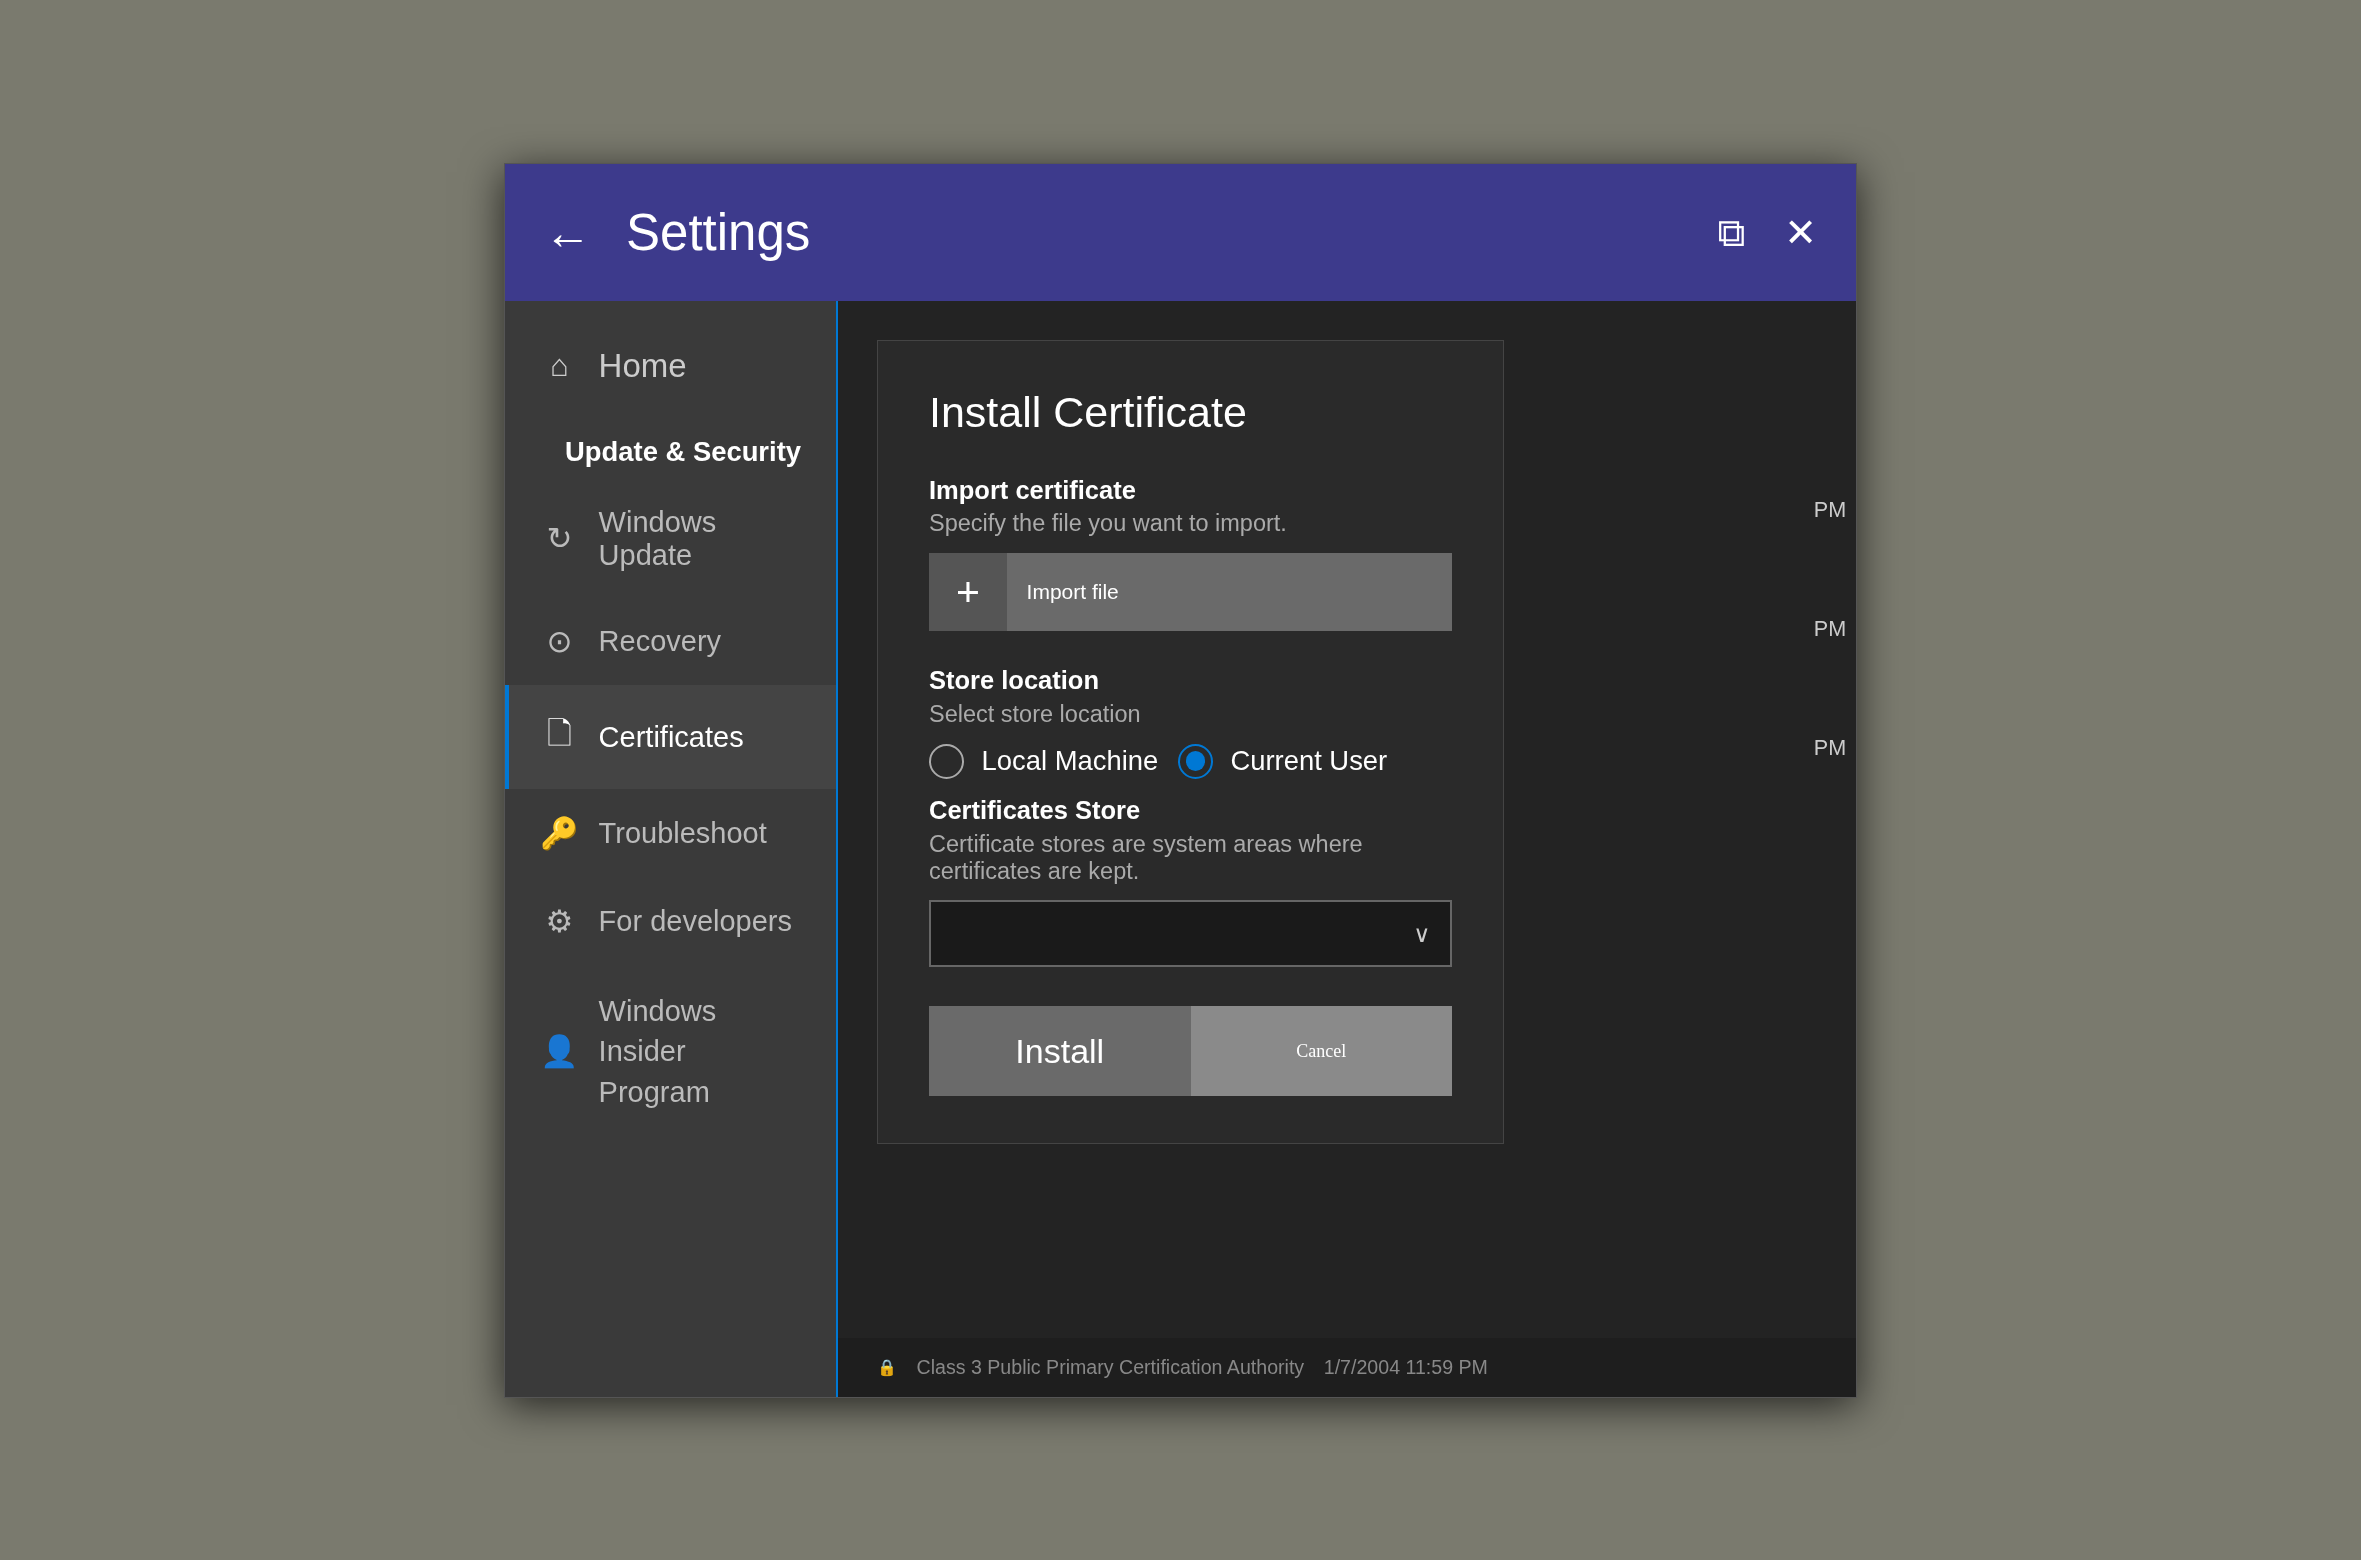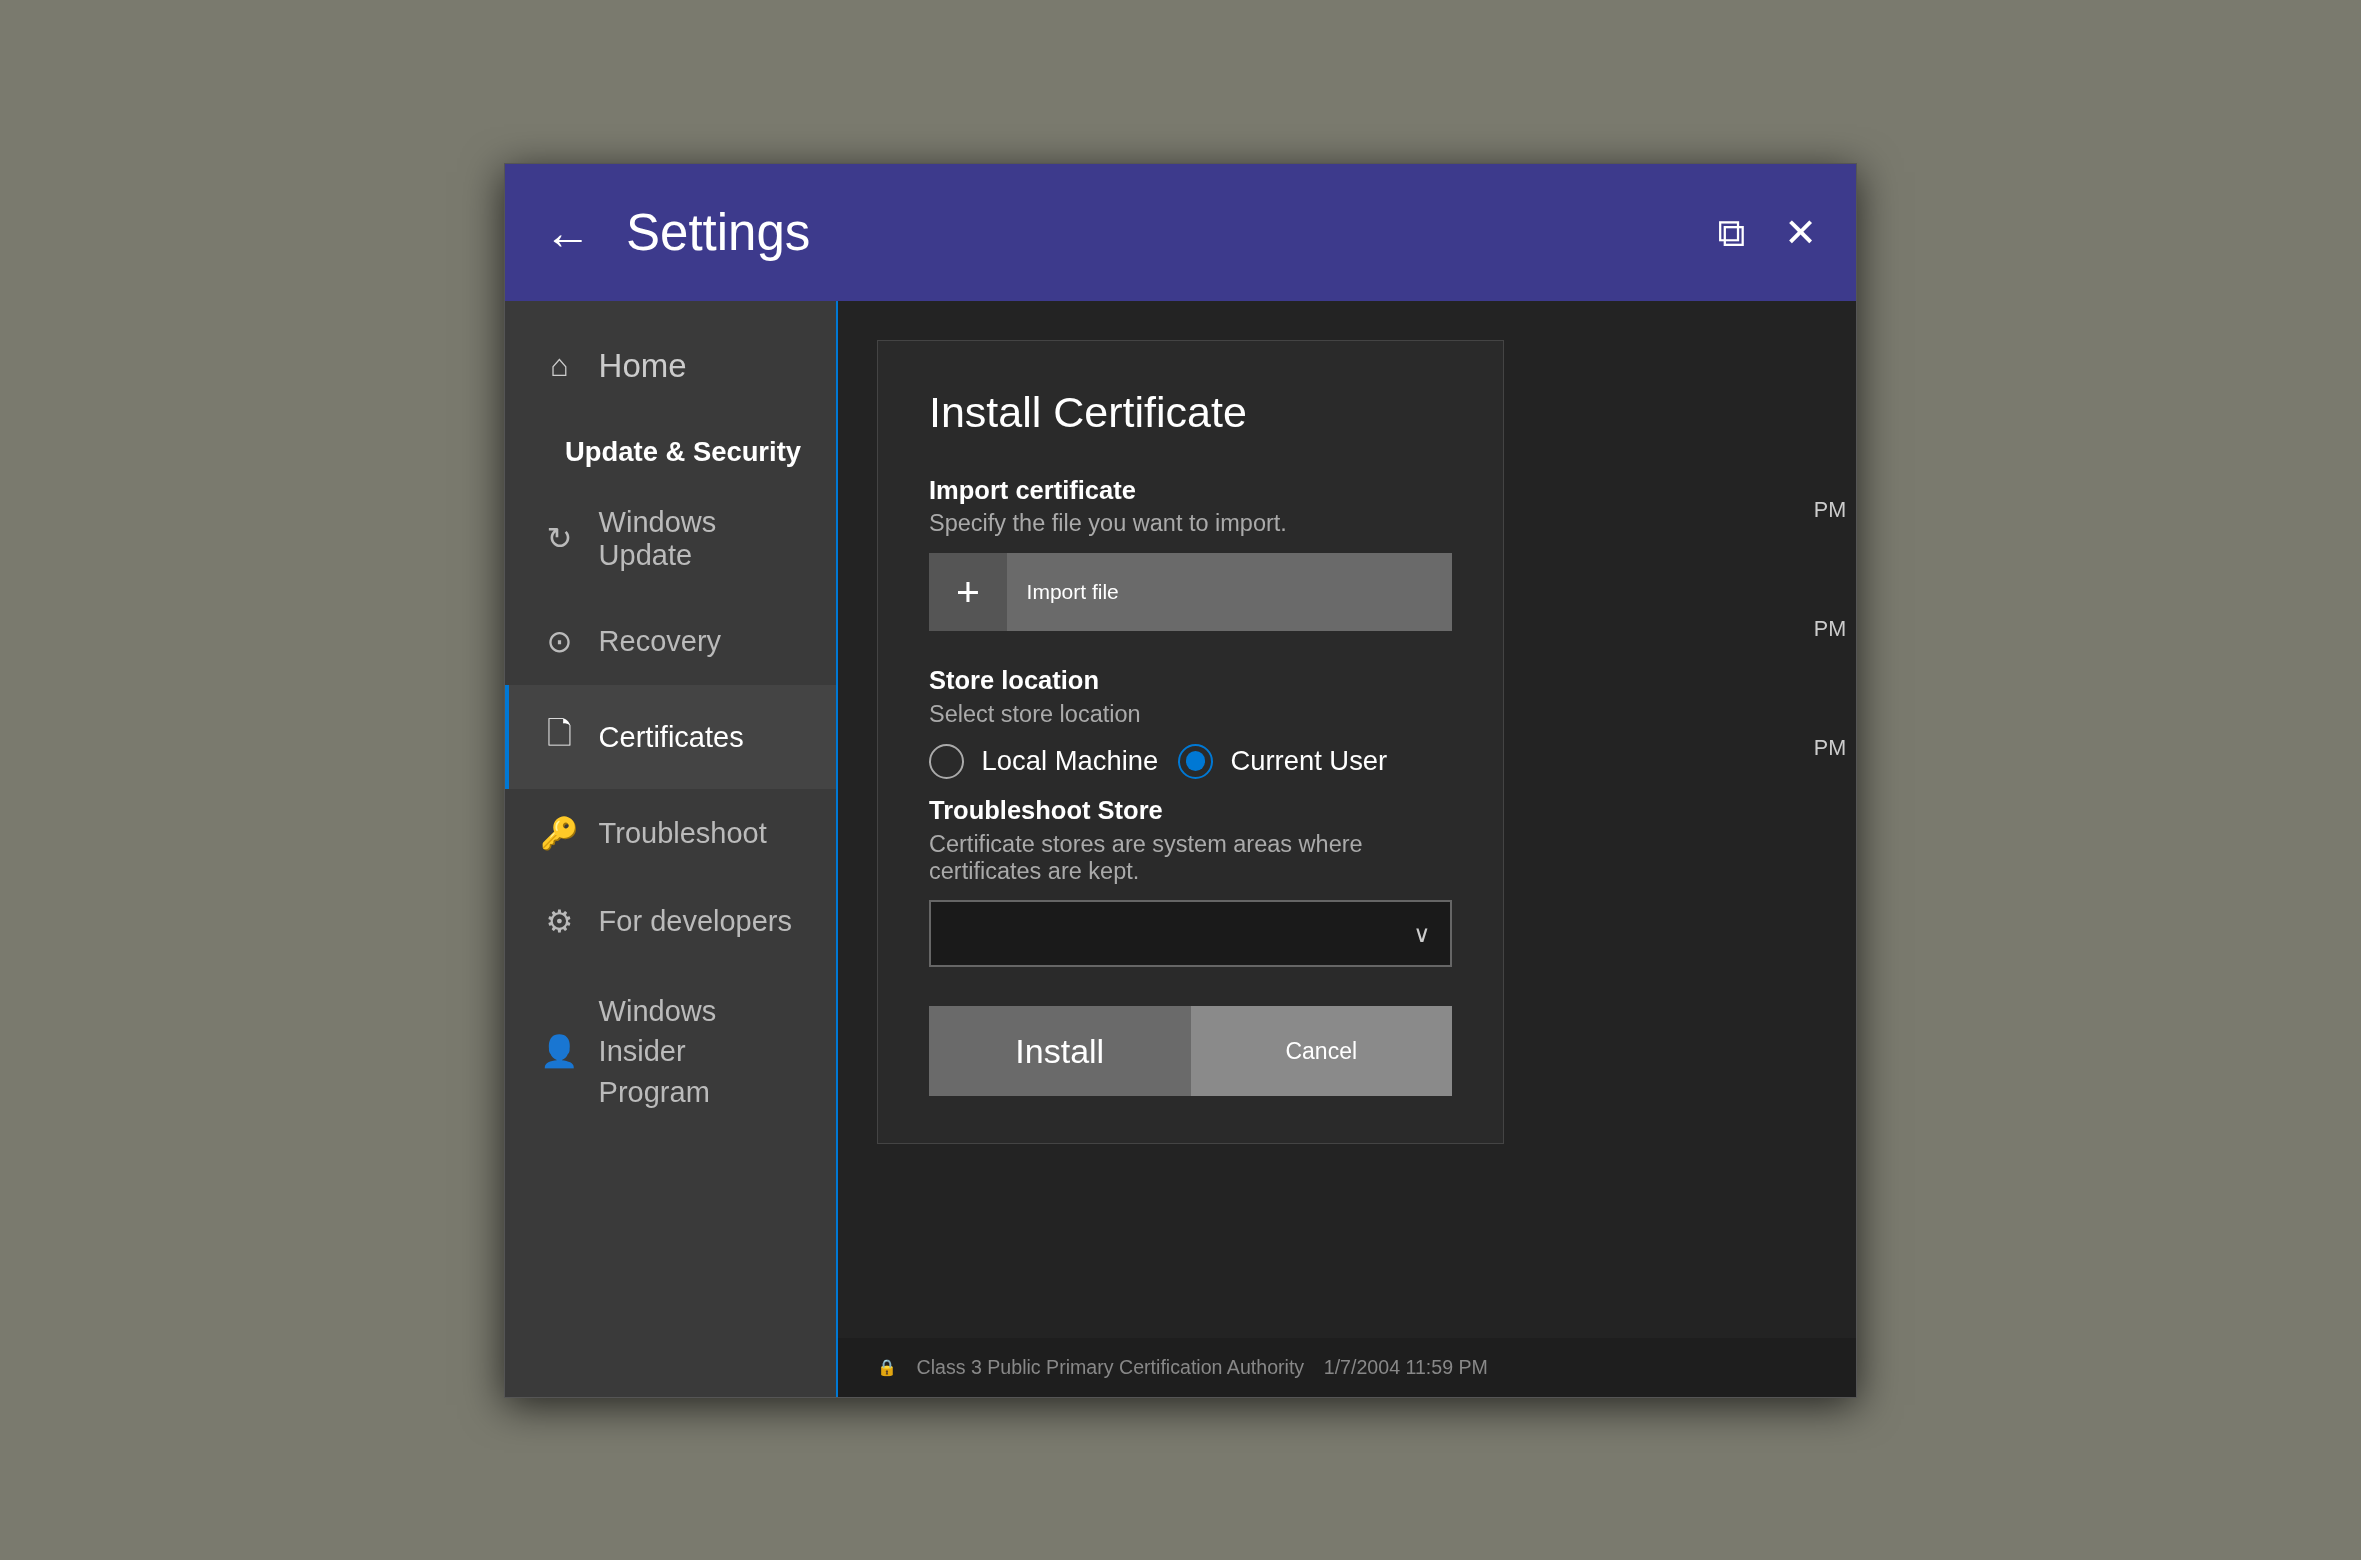--- a/index.html
+++ b/index.html
@@ -289,23 +289,23 @@
       cursor: pointer;
       font-family: inherit;
     }
 
     .btn-cancel {
       flex: 1;
       background: #8a8a8a;
       color: #fff;
       border: none;
       padding: 25.5px;
-      font-size: 23px;
-      cursor: pointer;
-      font-family: Liberation Sans, sans-serif;
+      font-size: 18px;
+      cursor: pointer;
+      font-family: Liberation Serif, serif;
     }
 
     .bottom-bar {
       position: absolute;
       bottom: 0;
       left: 0;
       right: 0;
       background: rgba(30,30,30,0.9);
       height: 59px;
       display: flex;
@@ -418,21 +418,21 @@
               <span class="radio-label">Local Machine</span>
             </div>
             <div class="radio-item">
               <div class="radio-circle checked"></div>
               <span class="radio-label">Current User</span>
             </div>
           </div>
         </div>
 
         <div class="cert-store-section">
-          <div class="section-label">Troubleshoot Store</div>
+          <div class="section-label">Certificates Store</div>
           <div class="section-desc">Certificate stores are system areas where certificates are kept.</div>
           <div class="dropdown">
             <span class="dropdown-arrow">∨</span>
           </div>
         </div>
 
         <div class="dialog-buttons">
           <button class="btn-install">Install</button>
           <button class="btn-cancel">Cancel</button>
         </div>

